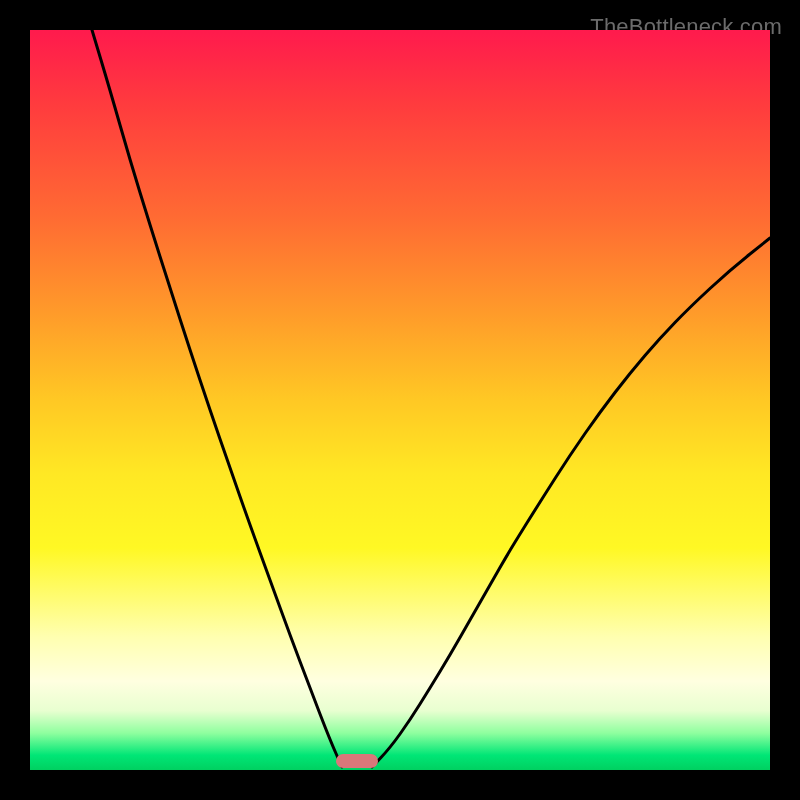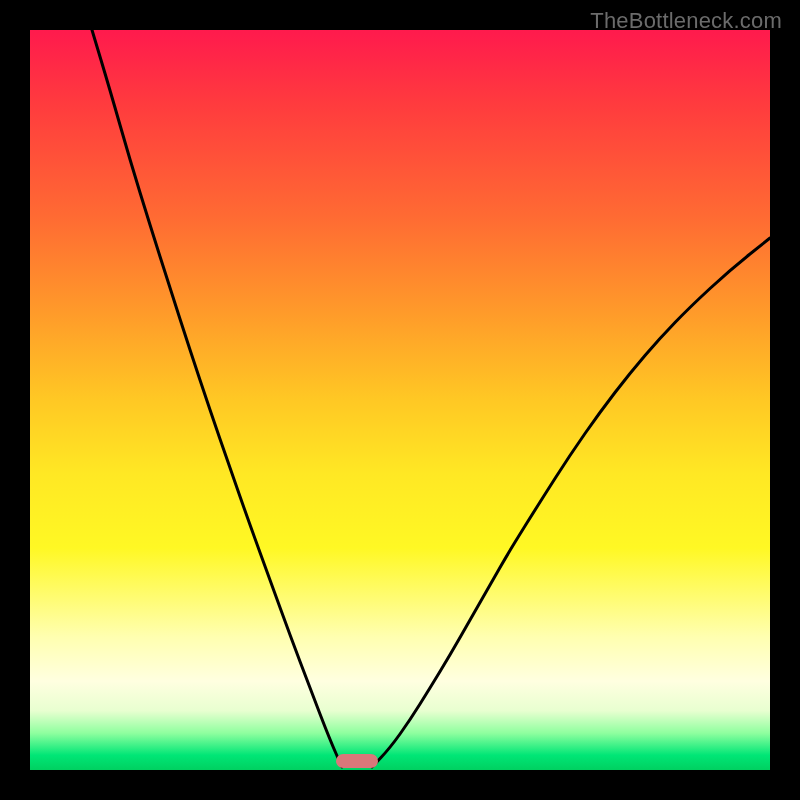--- a/index.html
+++ b/index.html
@@ -53,21 +53,21 @@
     position: absolute;
     width: 42px;
     height: 14px;
     background: #d9777a;
     border-radius: 7px;
     left: 306px;
     top: 724px;
   }
   .watermark {
     position: absolute;
-    top: 8px;
+    top: 14px;
     right: 18px;
     color: #6b6b6b;
     font-size: 22px;
     letter-spacing: 0.2px;
     font-family: Arial, Helvetica, sans-serif;
   }
 </style>
 </head>
 <body>
 

